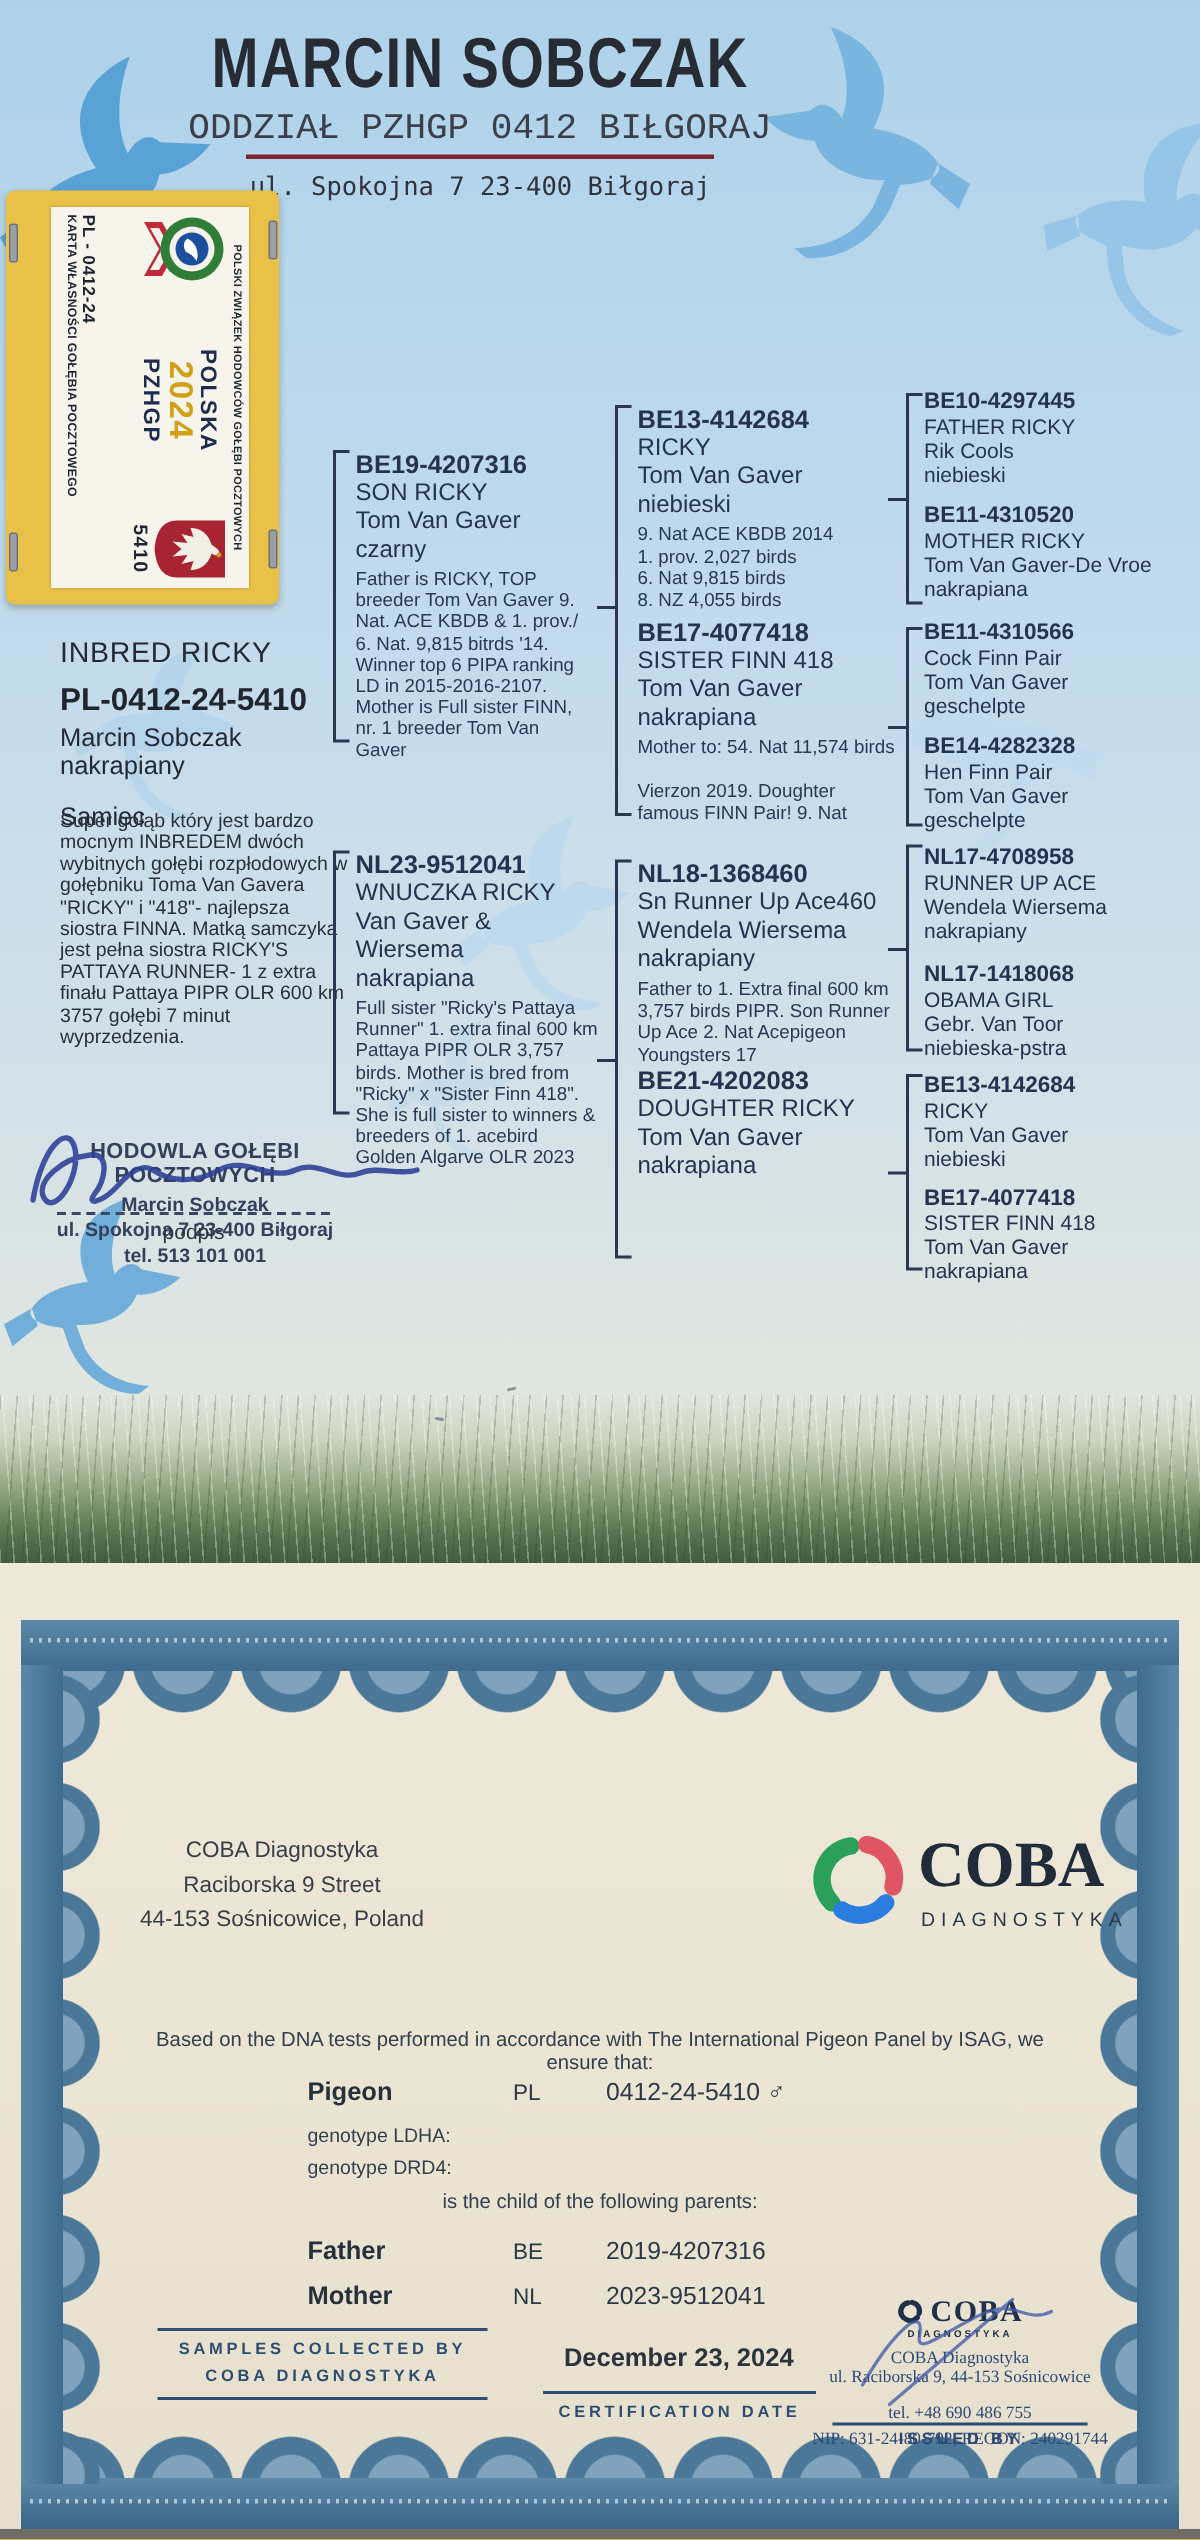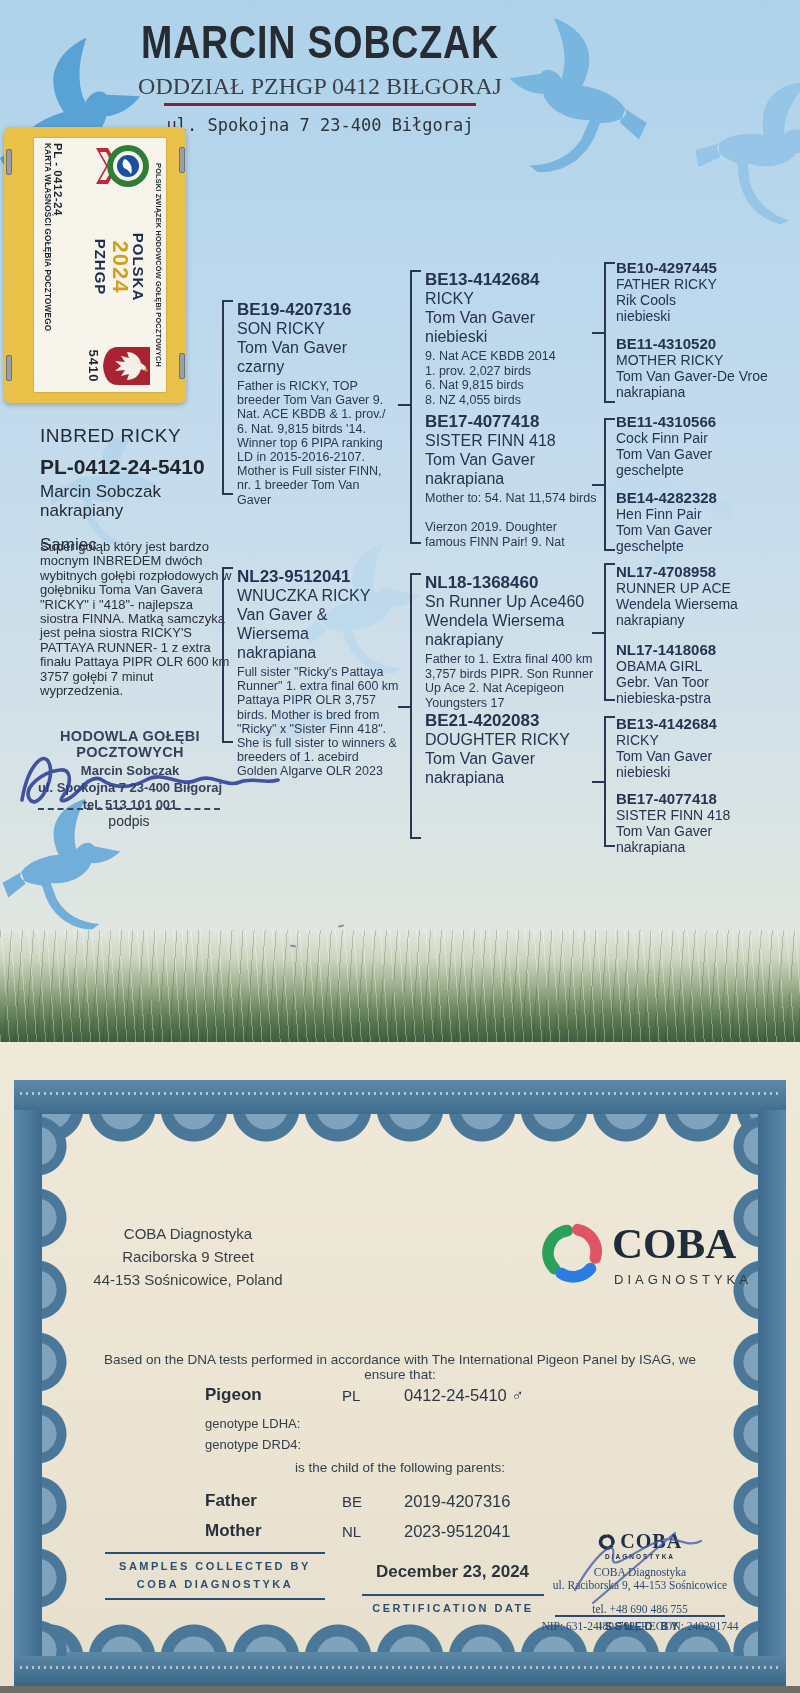--- a/index.html
+++ b/index.html
@@ -19,21 +19,21 @@
     background:repeating-linear-gradient(94deg,rgba(38,66,38,.5) 0 1px,rgba(0,0,0,0) 1px 11px);
     opacity:.45;}
   .speck{position:absolute;width:6px;height:2px;border-radius:2px;background:#5a6672;opacity:.65;}
 
   .dove{position:absolute;}
 
   
   #hdr{left:0;top:18px;width:640px;text-align:center;color:#23282f;}
   #hdr .t{font-size:47px;font-weight:bold;letter-spacing:1px;transform:scaleX(.8);transform-origin:center;
           color:#272b33;line-height:1.0;}
-  #hdr .s{font-family:Liberation Serif, serif;font-size:24px;color:#3a3f4a;margin-top:8px;letter-spacing:0px;}
+  #hdr .s{font-family:Liberation Mono, monospace;font-size:24px;color:#3a3f4a;margin-top:8px;letter-spacing:0px;}
   #hdr .u{height:3px;background:#7c2836;width:312px;margin:3px auto 6px auto;}
   #hdr .a,#hdr .p{font-family:"DejaVu Sans Mono",monospace;font-size:17px;color:#2f333c;line-height:26px;}
 
   
   #sticker{left:4px;top:127px;width:182px;height:276px;background:#e9c149;border-radius:6px;
            box-shadow:0 2px 5px rgba(60,60,40,.35);}
   #stInner{position:absolute;left:30px;top:11px;width:132px;height:254px;}
   #stCard{position:absolute;left:-61px;top:61px;width:254px;height:132px;background:#f7f4ec;
           transform:rotate(90deg);box-shadow:0 0 2px rgba(0,0,0,.25);padding:3px 5px;box-sizing:border-box;}
   #stAssoc{font-size:7.3px;font-weight:bold;color:#1e2531;text-align:center;letter-spacing:.2px;white-space:nowrap;}
@@ -52,21 +52,21 @@
   .subj{color:#242a35;}
   #subjName{left:40px;top:425px;font-size:19px;letter-spacing:.5px;color:#242a35;}
   #subjRing{left:40px;top:455px;font-size:21px;font-weight:bold;color:#20252e;}
   #subjOwner{left:40px;top:482px;font-size:17px;}
   #subjColor{left:40px;top:501px;font-size:17px;}
   #subjSex{left:40px;top:535px;font-size:17px;}
   #subjDesc{left:40px;top:540px;width:192px;font-size:13px;line-height:14.4px;color:#2a3038;}
 
   
   #bstamp{left:25px;top:728px;width:210px;text-align:center;color:#35415c;}
-  #bstamp .l1{font-size:14.5px;font-weight:bold;letter-spacing:.3px;}
+  #bstamp .l1{font-size:14.5px;font-weight:bold;letter-spacing:.3px;margin-top:32px;}
   #bstamp .l2{font-size:13px;margin-top:3px;font-weight:bold;}
   #bstamp .l3,#bstamp .l4{font-size:13px;margin-top:2px;font-weight:bold;}
   #sigLine{left:38px;top:808px;width:182px;border-top:2px dashed #3a4763;}
   #podpis{left:38px;top:813px;width:182px;text-align:center;font-size:14px;color:#2e3542;}
 
   
   .ped{color:#263350;}
   .ped .ring{font-weight:bold;}
   .g2 .ring{font-size:17px;line-height:19px;}
   .g2 .ln{font-size:16px;line-height:19px;}
@@ -298,21 +298,21 @@
     <div class="det">Mother to: 54. Nat 11,574 birds
 
 Vierzon 2019. Doughter
 famous FINN Pair! 9. Nat</div>
   </div>
   <div class="abs ped g3" style="left:425px;top:573px;width:178px">
     <div class="ring">NL18-1368460</div>
     <div class="ln">Sn Runner Up Ace460</div>
     <div class="ln">Wendela Wiersema</div>
     <div class="ln">nakrapiany</div>
-    <div class="det">Father to 1. Extra final 400 km 3,757 birds PIPR. Son Runner Up Ace 2. Nat Acepigeon Youngsters 17</div>
+    <div class="det">Father to 1. Extra final 600 km 3,757 birds PIPR. Son Runner Up Ace 2. Nat Acepigeon Youngsters 17</div>
   </div>
   <div class="abs ped g3" style="left:425px;top:711px;width:178px">
     <div class="ring">BE21-4202083</div>
     <div class="ln">DOUGHTER RICKY</div>
     <div class="ln">Tom Van Gaver</div>
     <div class="ln">nakrapiana</div>
   </div>
 
   <div class="abs ped g4" style="left:616px;top:260px;width:184px">
     <div class="ring">BE10-4297445</div>

